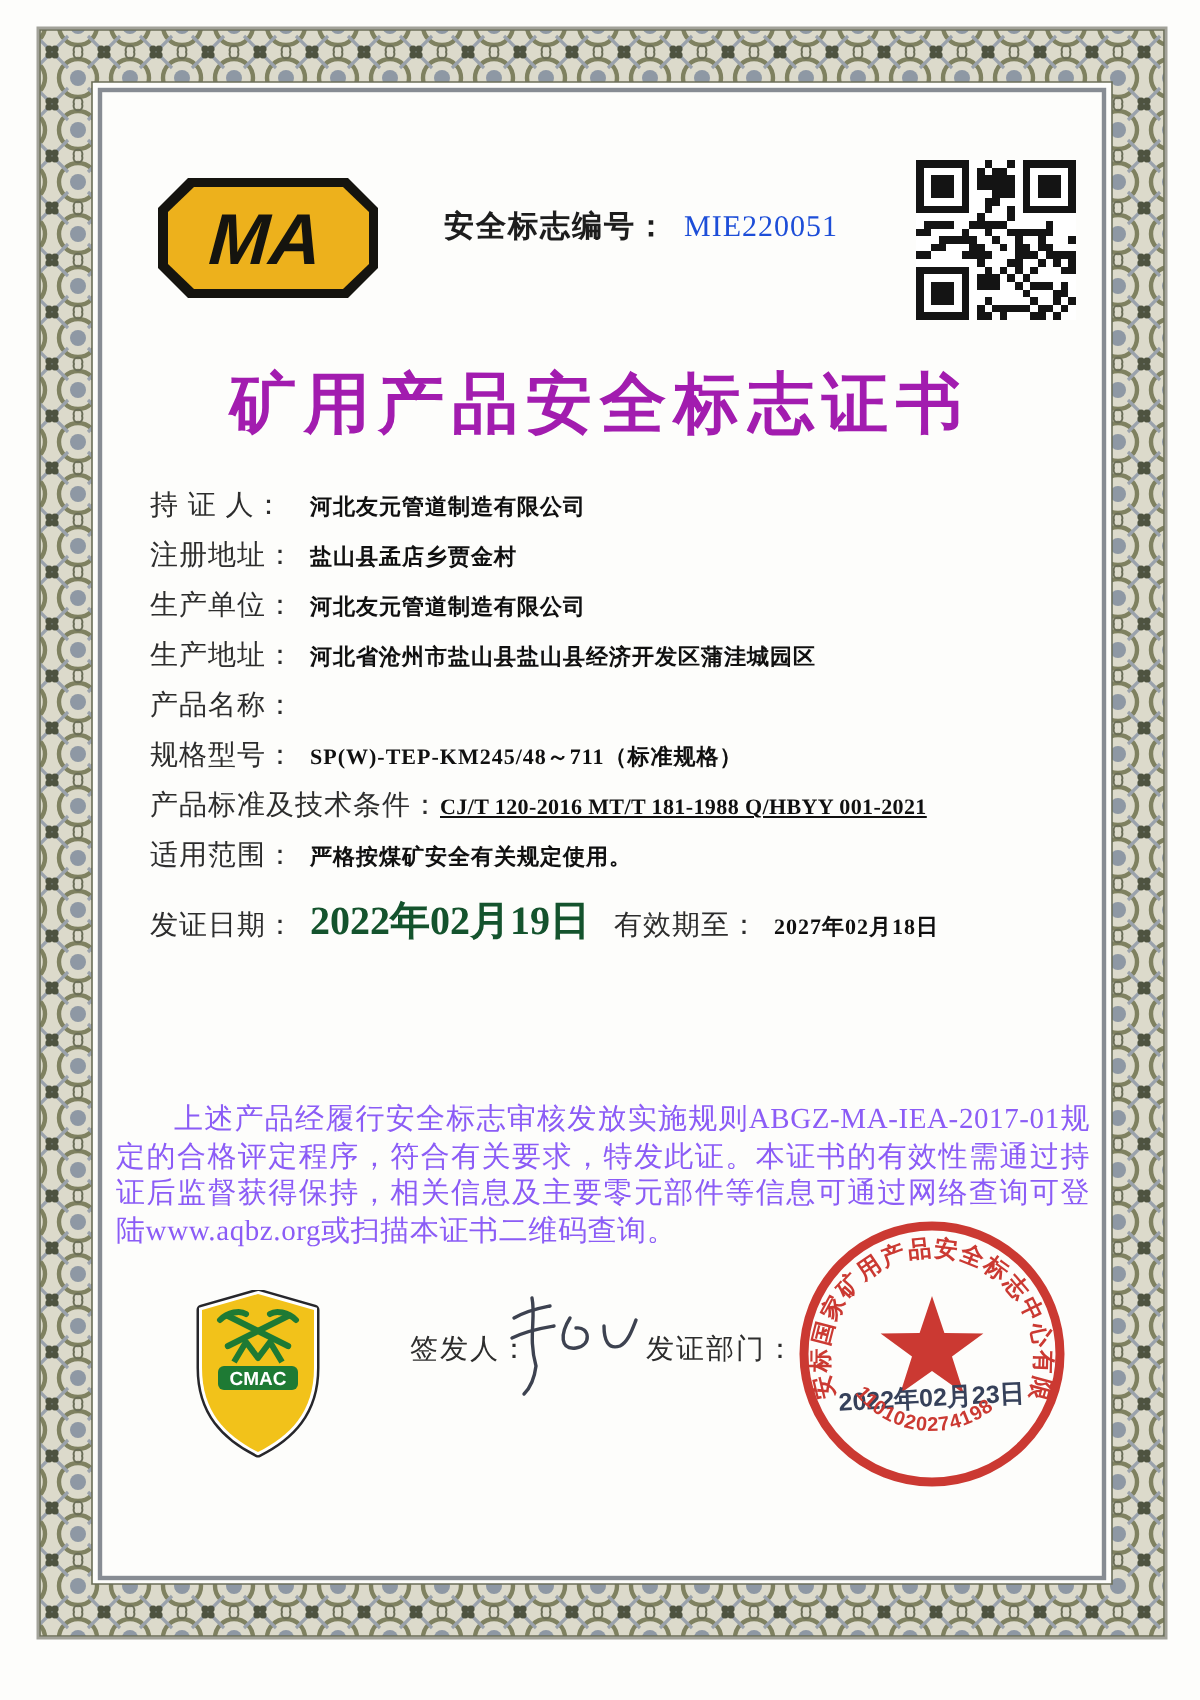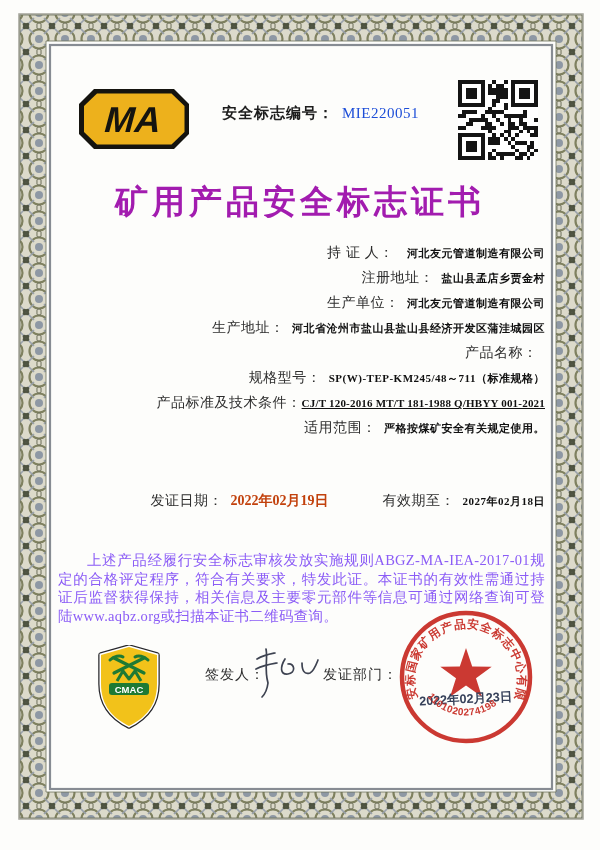--- a/index.html
+++ b/index.html
@@ -14,28 +14,28 @@
   #frame-svg{left:0;top:0;}
   
   .mark-line{left:222px;top:104px;font-size:15px;letter-spacing:1px;color:#1d1d1d;
     font-family:"Liberation Serif", serif;font-weight:600;}
   .mark-line .num{font-weight:500;letter-spacing:0.5px;padding-left:8px;color:#1d4ed8;}
   
   .title{left:0;top:180px;width:600px;text-align:center;font-size:33px;font-weight:900;
     letter-spacing:4px;color:#a21caf;font-family:"Liberation Sans", sans-serif;}
   
   .fields{left:75px;top:244px;width:470px;}
-  .row{display:flex;align-items:baseline;height:25px;justify-content:flex-end;}
+  .row{display:flex;align-items:baseline;height:25px;}
   .row.sp{margin-top:3px;}
   .lab{min-width:80px;font-size:14px;color:#2d2d2d;letter-spacing:0.5px;white-space:nowrap;}
   .val{font-size:11px;font-weight:700;color:#101010;letter-spacing:0.5px;white-space:nowrap;
     font-family:"Liberation Serif", serif;}
   .val.wide{letter-spacing:0.2px;text-decoration:underline;}
-  .dval{width:152px;font-size:14px;font-weight:700;color:#c2410c;
-    font-family:"Liberation Serif", serif;white-space:nowrap;margin-top:45px;}
+  .dval{width:152px;font-size:20px;font-weight:700;color:#14532d;
+    font-family:"Liberation Serif", serif;white-space:nowrap;}
   
   .statement{left:58px;top:551px;width:487px;font-size:14.5px;line-height:18.6px;
     font-weight:400;color:#8b5cf6;text-indent:2em;text-align:justify;letter-spacing:0.3px;
     font-family:"Liberation Serif", serif;}
   
   .signer-label{left:205px;top:666px;font-size:14px;color:#2d2d2d;letter-spacing:1px;}
   .issuer-label{left:323px;top:666px;font-size:14px;color:#2d2d2d;letter-spacing:1px;}
   #signature-svg{left:252px;top:643px;}
   #cmac-svg{left:96px;top:645px;}
   #seal-svg{left:396px;top:608px;opacity:0.93;mix-blend-mode:multiply;}

